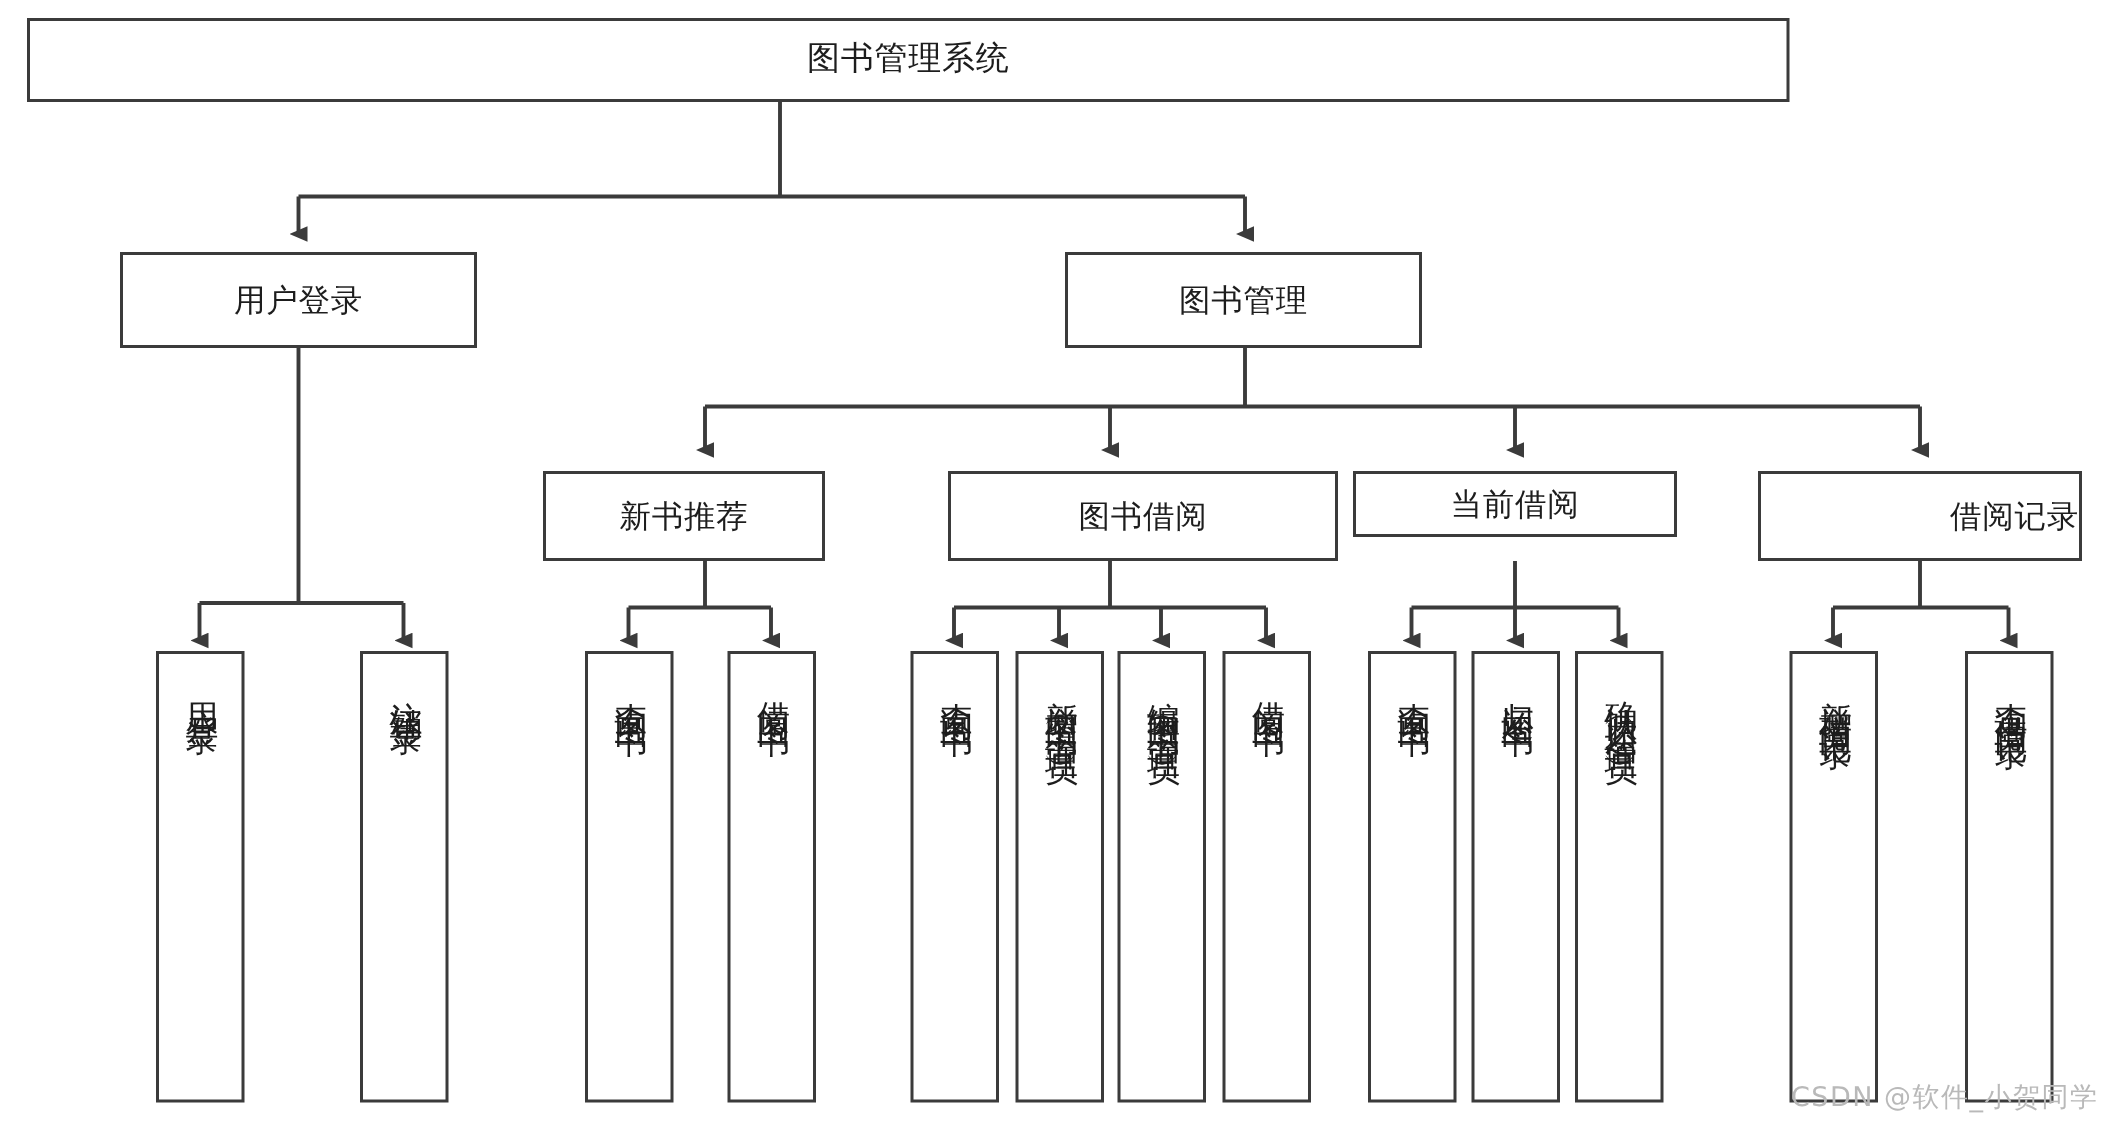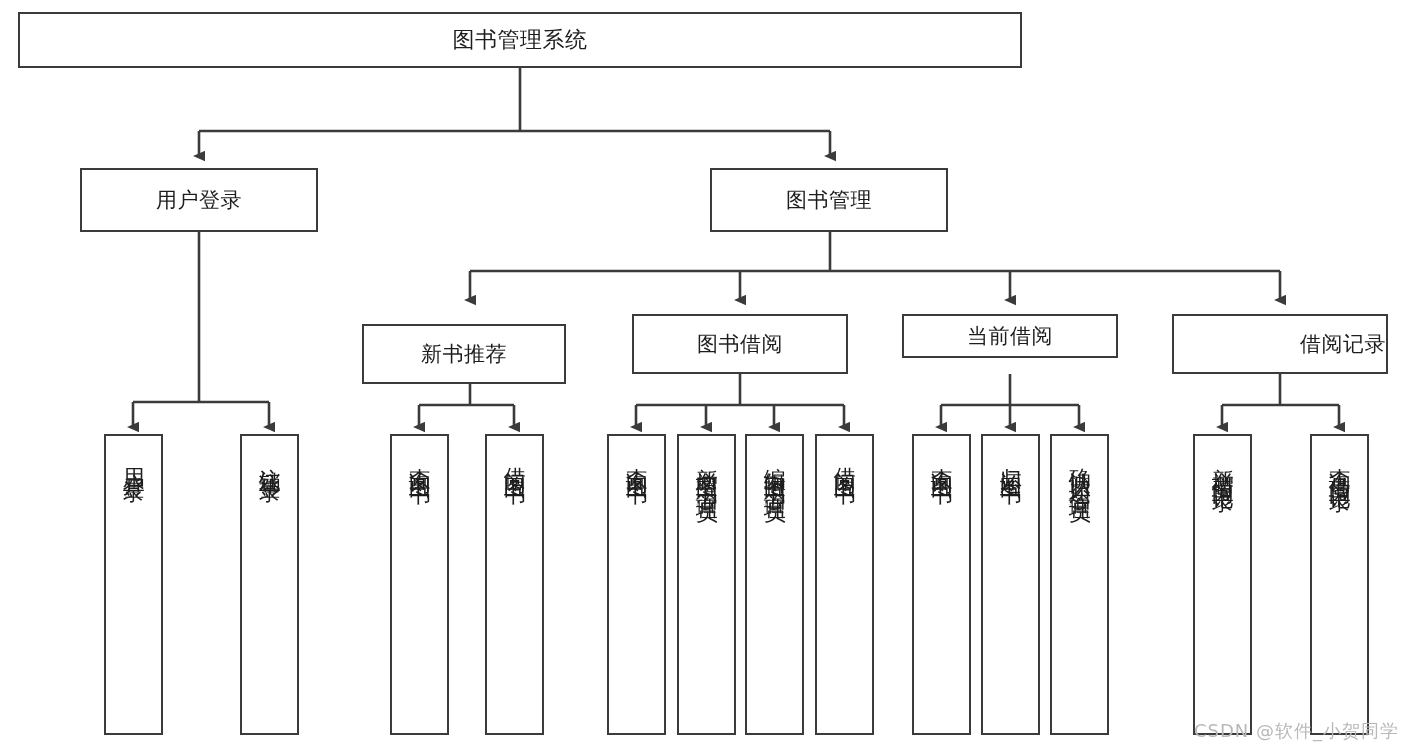--- a/index.html
+++ b/index.html
@@ -114,35 +114,35 @@
       <path d="M1010,405 L1010,427" marker-end="url(#arrow)"></path>
       <path d="M1079,405 L1079,427" marker-end="url(#arrow)"></path>
 
       <path d="M1280,374 L1280,405"></path>
       <path d="M1222,405 L1339,405"></path>
       <path d="M1222,405 L1222,427" marker-end="url(#arrow)"></path>
       <path d="M1339,405 L1339,427" marker-end="url(#arrow)"></path>
     </g>
   </svg>
 
-  <div class="node h root" style="left:18px;top:12px;width:1004px;height:56px;">
+  <div class="node h root" style="left:18px;top:12px;width:1175px;height:56px;">
     <span class="lbl">图书管理系统</span>
   </div>
 
   <div class="node h" style="left:80px;top:168px;width:238px;height:64px;">
     <span class="lbl">用户登录</span>
   </div>
   <div class="node h" style="left:710px;top:168px;width:238px;height:64px;">
     <span class="lbl">图书管理</span>
   </div>
 
-  <div class="node h" style="left:362px;top:324px;width:204px;height:60px;">
+  <div class="node h" style="left:362px;top:314px;width:188px;height:60px;">
     <span class="lbl">新书推荐</span>
   </div>
-  <div class="node h" style="left:632px;top:314px;width:216px;height:60px;">
+  <div class="node h" style="left:632px;top:314px;width:260px;height:60px;">
     <span class="lbl">图书借阅</span>
   </div>
   <div class="node h" style="left:902px;top:314px;width:216px;height:44px;">
     <span class="lbl">当前借阅</span>
   </div>
   <div class="node h" style="left:1172px;top:314px;width:216px;height:60px;justify-content:flex-end;">
     <span class="lbl">借阅记录</span>
   </div>
 
   <div class="node v" style="left:104px;top:434px;width:59px;height:301px;">

